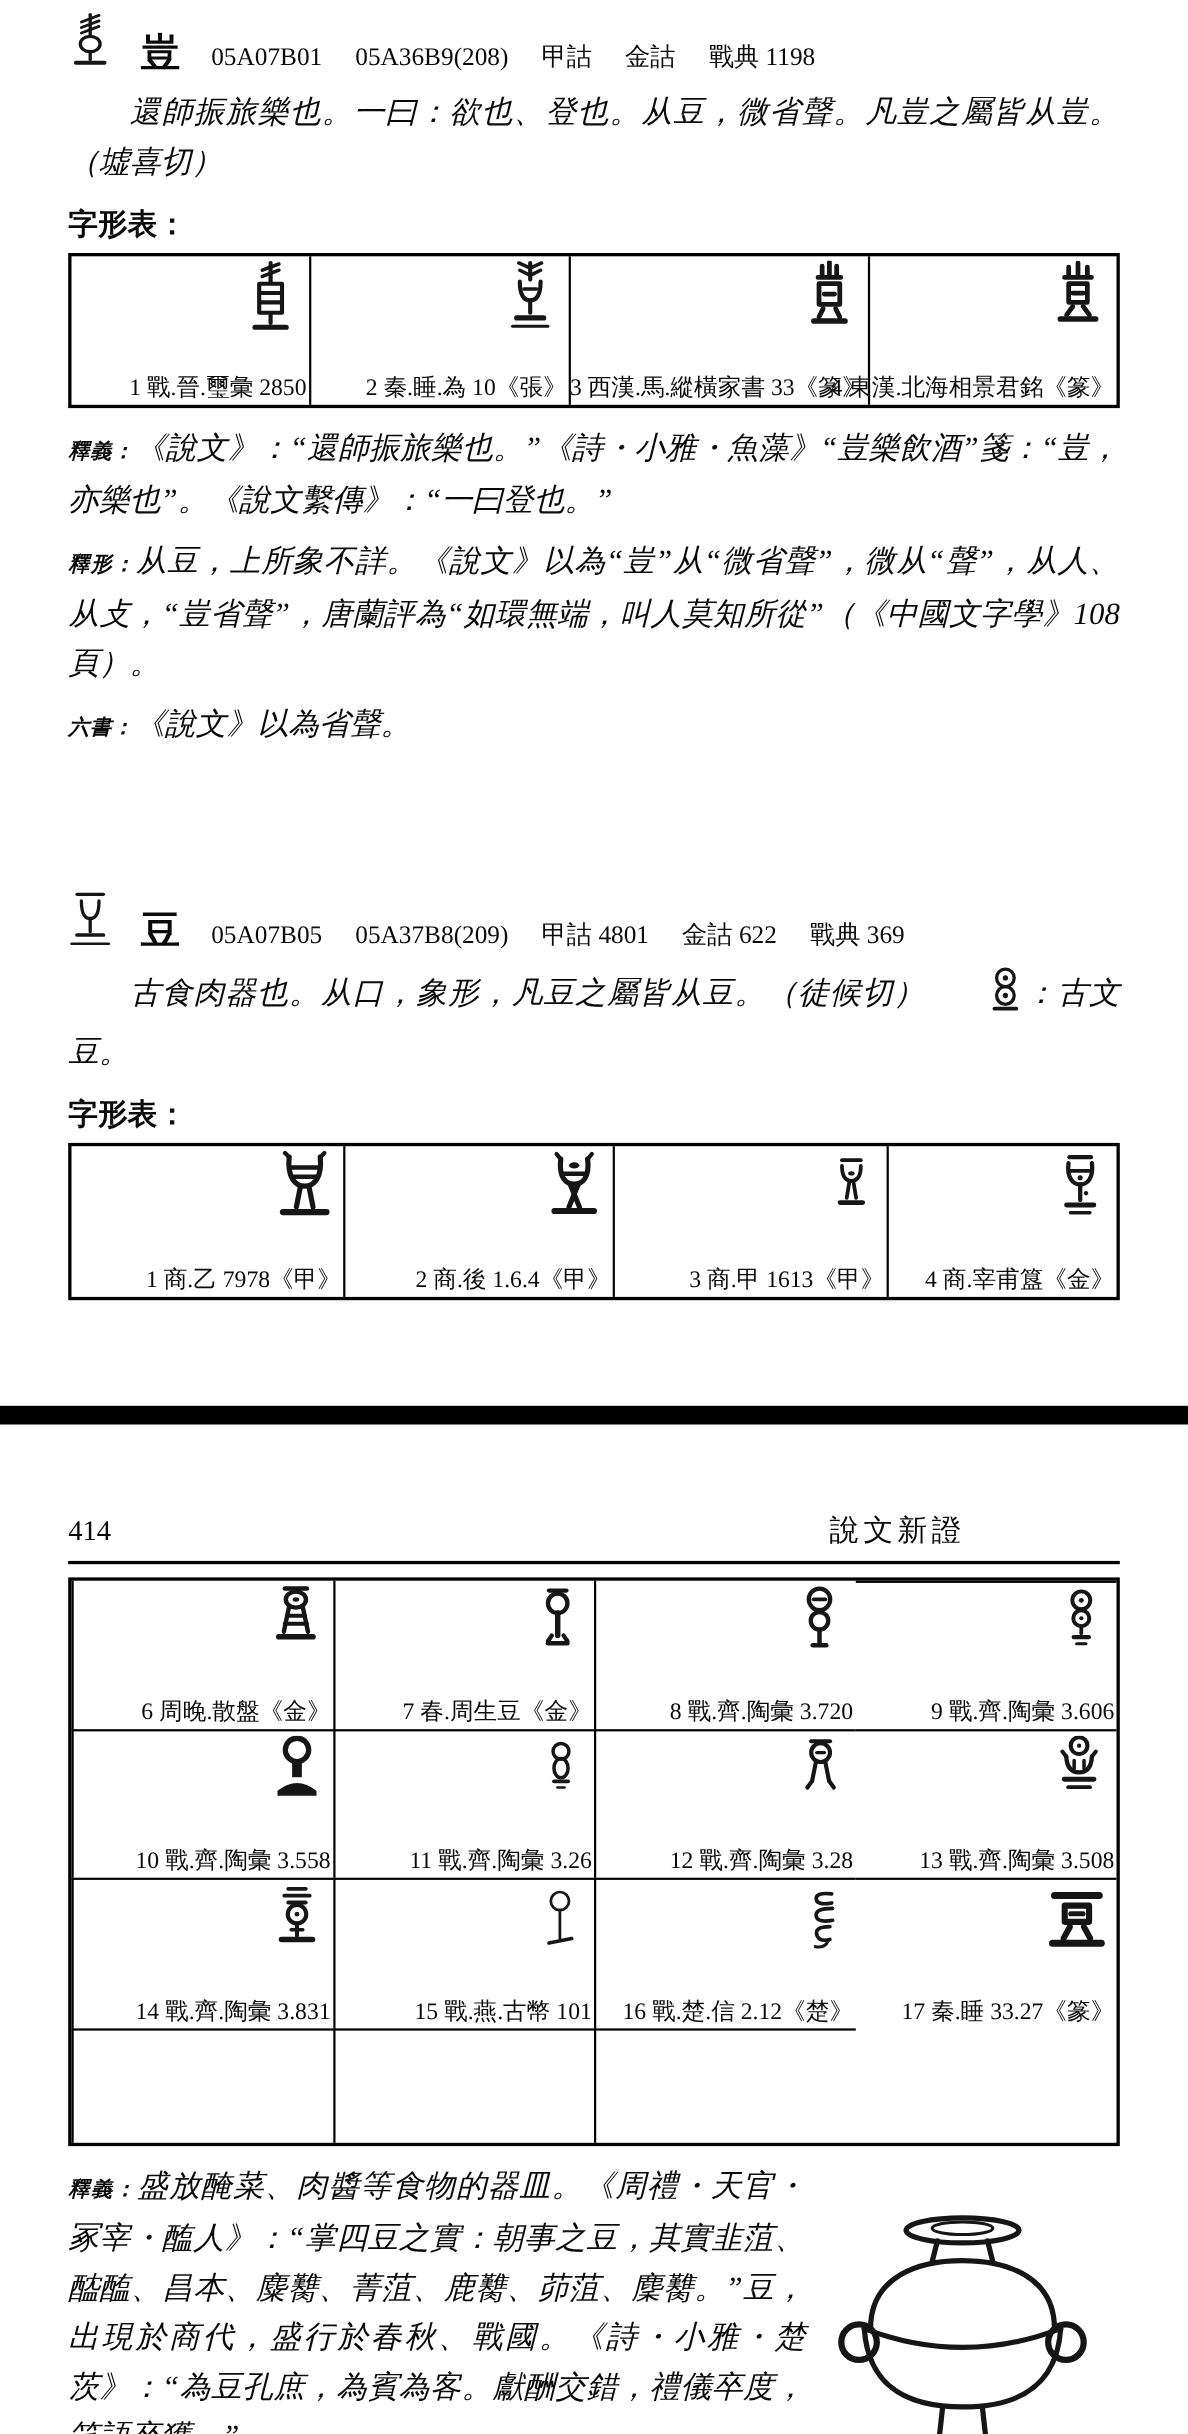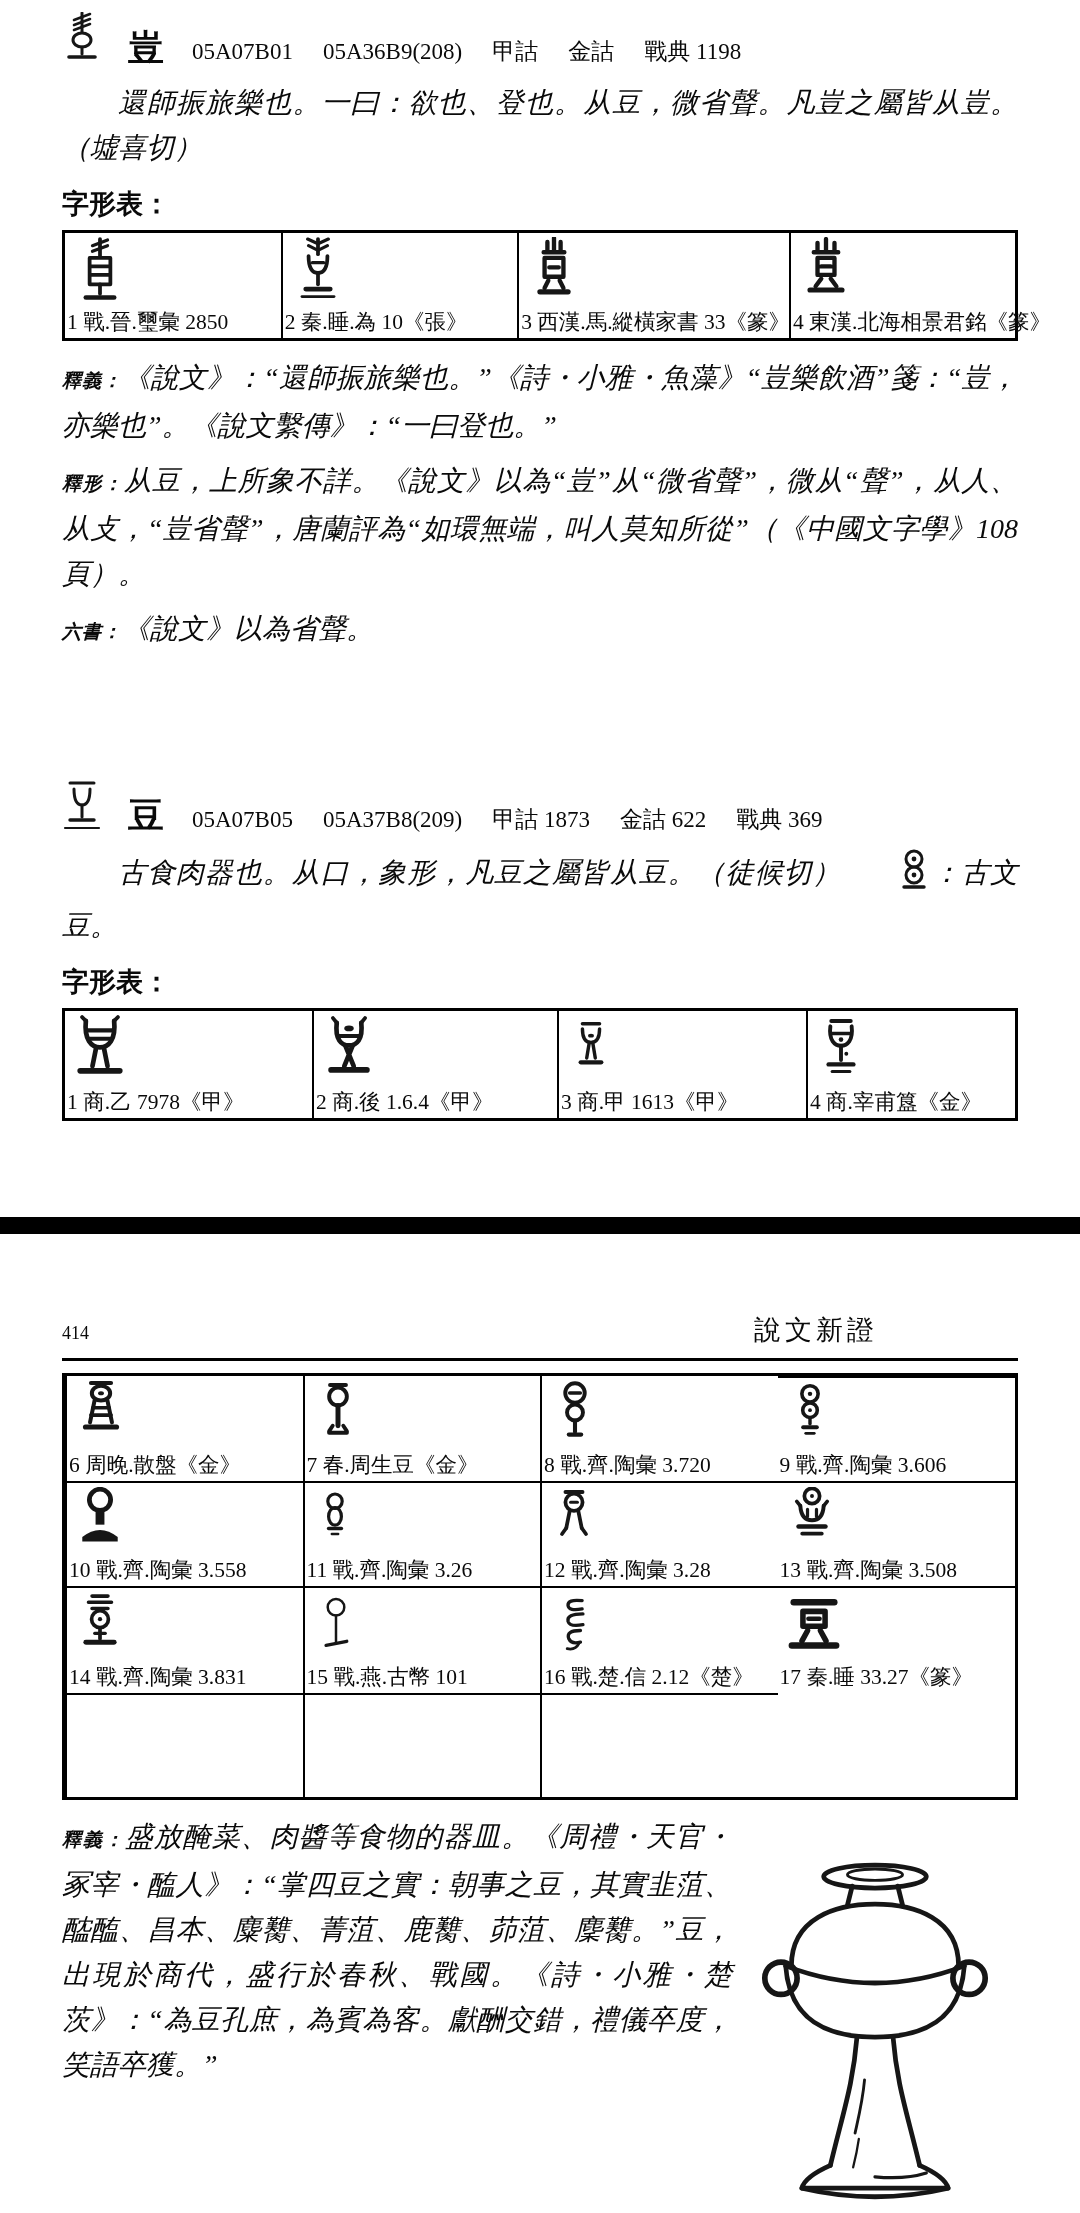--- a/index.html
+++ b/index.html
@@ -17,30 +17,30 @@
   .indent{text-indent:56px;}
   .mt14{margin-top:14px;} .mt10{margin-top:10px;}
   .lab{font-family:"Liberation Sans",sans-serif;font-weight:bold;font-size:19px;letter-spacing:1px;}
   .section-label{font-family:"Liberation Sans",sans-serif;font-weight:bold;font-size:27px;margin-top:16px;}
   
   .form-table{display:grid;border:3.5px solid #000;margin-top:8px;}
   .qi-cols{grid-template-columns:22.7% 24.9% 28.6% 23.8%;}
   .dou-cols{grid-template-columns:26% 25.8% 26.2% 22%;}
   .eq-cols{grid-template-columns:25% 25% 25% 25%;}
   .cell{border-left:2.5px solid #000;border-top:2.5px solid #000;
-        display:flex;flex-direction:column;align-items:flex-start;justify-content:flex-end;
-        padding:4px 2px 3px 2px;min-height:104px;box-sizing:border-box;}
+        display:flex;flex-direction:column;align-items:flex-end;justify-content:flex-end;
+        padding:4px 2px 3px 2px;min-height:104px;box-sizing:border-box;gap:30px;}
   .cell.first-col{border-left:none;}
   .cell.first-row{border-top:none;}
   .glyph-box{flex:1;display:flex;align-items:center;justify-content:center;}
   .cell-caption{font-size:21.5px;line-height:26px;white-space:nowrap;}
   
   .page-break-bar{height:17px;background:#000;margin:96px -62px 78px -62px;}
   .page-header{display:flex;align-items:baseline;font-size:27px;}
-  .page-header .pagenum{width:140px;font-size:18px;}
+  .page-header .pagenum{width:140px;font-size:26px;}
   .page-header .booktitle{flex:1;text-align:right;letter-spacing:4px;}
   .page-header .hspacer{width:140px;}
   .header-rule{border:none;border-top:3.5px solid #000;margin:10px 0 0 0;}
   
   .bottom{display:flex;margin-top:14px;}
   .bt-left{width:718px;}
   .bt-fig{flex:1;display:flex;flex-direction:column;align-items:center;padding-top:36px;}
   
   .gl *{stroke:#161616;fill:none;stroke-linecap:round;stroke-linejoin:round;}
   .gl .f{fill:#161616;stroke:none;}
@@ -133,21 +133,21 @@
       <svg class="gl" width="40" height="56" viewBox="0 0 40 56">
         <path d="M8 5 H32" stroke-width="3"></path>
         <path d="M12 11 Q12 27 20 27 Q28 27 28 11" stroke-width="3"></path>
         <path d="M20 27 V39" stroke-width="3"></path>
         <path d="M8 42 H32" stroke-width="3.4"></path>
         <path d="M3 50 H37" stroke-width="2.2"></path>
       </svg>
     </span>
     <span class="headword">豆</span>
     <span class="codes">
-      <span>05A07B05</span><span>05A37B8(209)</span><span>甲詁 1873</span><span>金詁 622</span><span>戰典 369</span>
+      <span>05A07B05</span><span>05A37B8(209)</span><span>甲詁 4801</span><span>金詁 622</span><span>戰典 369</span>
     </span>
   </div>
 
   <p class="body-text indent mt14"><span>古食肉器也。从口，象形，凡豆之屬皆从豆。（徒候切）</span><span class="inline-glyph"><svg class="gl" width="28" height="42" viewBox="0 0 28 42">
           <circle cx="14" cy="11" r="8" stroke-width="3"></circle>
           <circle class="f" cx="14" cy="11" r="2.4"></circle>
           <circle cx="14" cy="27" r="8" stroke-width="3"></circle>
           <circle class="f" cx="14" cy="27" r="2.4"></circle>
           <path d="M4 39 H24" stroke-width="3.4"></path>
         </svg></span><span>：古文豆。</span></p>

